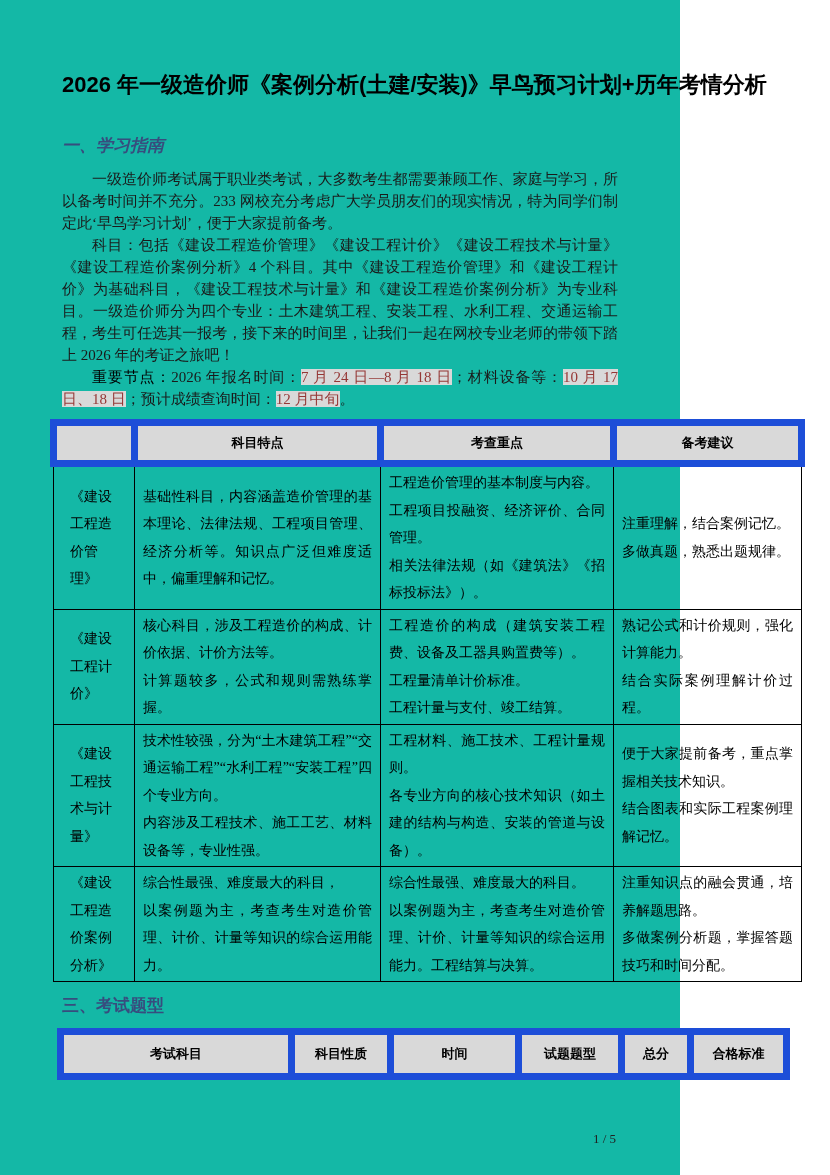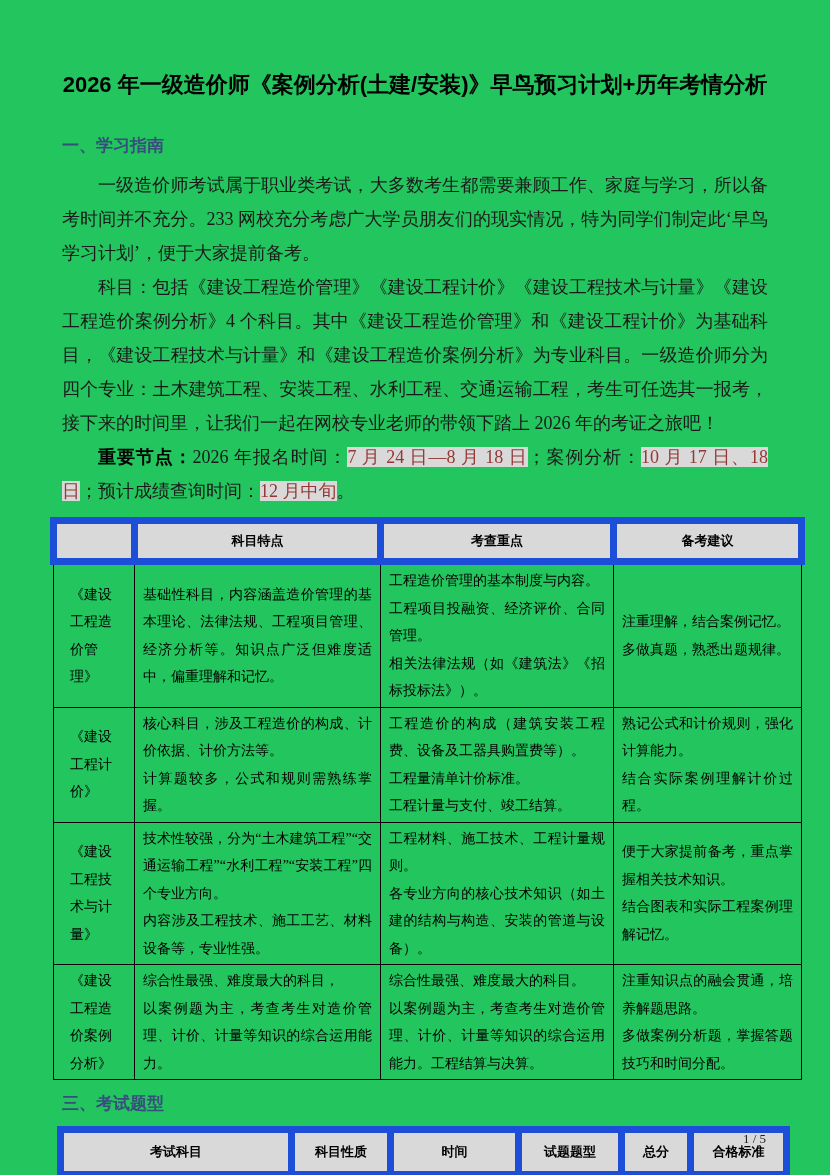--- a/index.html
+++ b/index.html
@@ -10,58 +10,58 @@
   body {
     width: 830px;
     height: 1175px;
     overflow: hidden;
     font-family: "Liberation Serif", "DejaVu Serif", serif;
     color: #000000;
   }
   .page {
     position: relative;
     box-sizing: border-box;
-    width: 830px;
+    width: 680px;
     height: 1175px;
     padding: 68px 62px 0 62px;
-    background: #22c55e;
+    background: #14b8a6;
   }
   .doc-title {
     margin: 0 0 32px 0;
     font-family: "Liberation Sans", "DejaVu Sans", sans-serif;
     font-weight: bold;
     font-size: 22px;
     line-height: 34px;
     text-align: center;
     white-space: nowrap;
     color: #000000;
   }
   .sec-heading {
     margin: 12px 0 11px 0;
     font-family: "Liberation Sans", "DejaVu Sans", sans-serif;
     font-weight: bold;
     font-size: 17px;
     line-height: 23px;
     color: #374D7E;
   }
-  .sec-heading.first { margin-top: 0; }
+  .sec-heading.first { margin-top: 0; font-style: italic; }
   .body-p {
     margin: 0;
-    font-size: 18px;
-    line-height: 34px;
+    font-size: 15px;
+    line-height: 22px;
     text-align: justify;
     text-indent: 2em;
     color: #1a1a1a;
   }
   .hl {
     background: #D9D9D9;
     color: #953735;
     font-weight: normal;
   }
-  .lbl { font-weight: bold; color: #000; margin-top: 32px; }
+  .lbl { font-weight: normal; color: #000; margin-top: 32px; }
   table {
     border-collapse: collapse;
     table-layout: fixed;
   }
   .t1 { width: 748px; margin: 9px 0 2px -12px; }
   .t2 { width: 726px; margin: 7px 0 0 -5px; }
   th {
     border: 7px solid #1d4ed8;
     background: #D9D9D9;
     font-weight: bold;
@@ -98,21 +98,21 @@
 <body>
 
 <div class="page">
 
   <h1 class="doc-title">2026 年一级造价师《案例分析(土建/安装)》早鸟预习计划+历年考情分析</h1>
 
   <h2 class="sec-heading first">一、学习指南</h2>
 
   <p class="body-p">一级造价师考试属于职业类考试，大多数考生都需要兼顾工作、家庭与学习，所以备考时间并不充分。233 网校充分考虑广大学员朋友们的现实情况，特为同学们制定此‘早鸟学习计划’，便于大家提前备考。</p>
   <p class="body-p">科目：包括《建设工程造价管理》《建设工程计价》《建设工程技术与计量》《建设工程造价案例分析》4 个科目。其中《建设工程造价管理》和《建设工程计价》为基础科目，《建设工程技术与计量》和《建设工程造价案例分析》为专业科目。一级造价师分为四个专业：土木建筑工程、安装工程、水利工程、交通运输工程，考生可任选其一报考，接下来的时间里，让我们一起在网校专业老师的带领下踏上 2026 年的考证之旅吧！</p>
-  <p class="body-p"><span class="lbl">重要节点：</span><span>2026 年报名时间：</span><span class="hl">7 月 24 日—8 月 18 日</span><span>；案例分析：</span><span class="hl">10 月 17 日、18 日</span><span>；预计成绩查询时间：</span><span class="hl">12 月中旬</span><span>。</span></p>
+  <p class="body-p"><span class="lbl">重要节点：</span><span>2026 年报名时间：</span><span class="hl">7 月 24 日—8 月 18 日</span><span>；材料设备等：</span><span class="hl">10 月 17 日、18 日</span><span>；预计成绩查询时间：</span><span class="hl">12 月中旬</span><span>。</span></p>
 
 
 
   <table class="t1">
     <colgroup>
       <col style="width:81px">
         <col style="width:246px">
         <col style="width:233px">
         <col style="width:188px">
     </colgroup>

